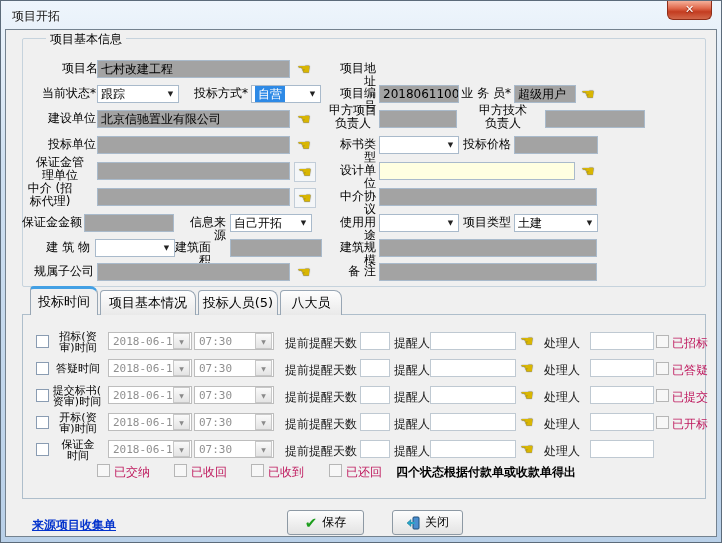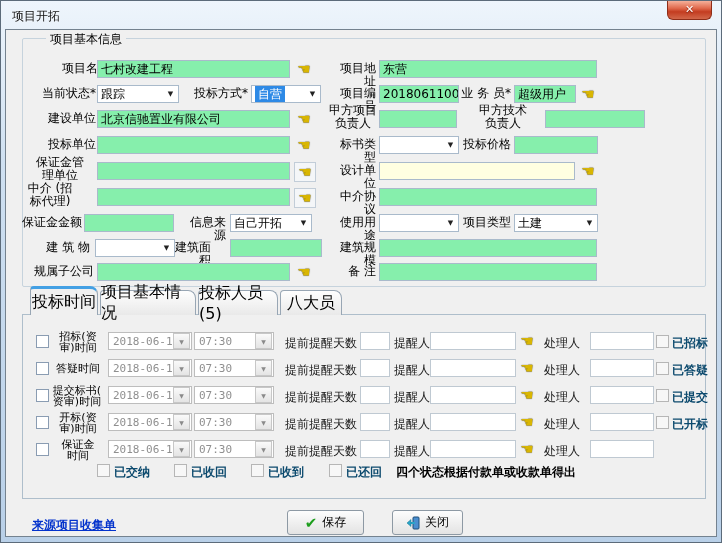--- a/index.html
+++ b/index.html
@@ -9,40 +9,40 @@
   .title{position:absolute;left:11px;top:7px;font-size:12px;color:#111;text-shadow:0 0 3px #fff;}
   .closebtn{position:absolute;top:0;right:9px;width:45px;height:19px;box-sizing:border-box;
     background:linear-gradient(#f5b09a,#e06a4d 40%,#c33c20 60%,#d2674a);border:1px solid #8e2d18;border-top:none;
     border-radius:0 0 6px 6px;color:#fff;font-size:11px;font-weight:bold;text-align:center;line-height:17px;
     text-shadow:0 1px 1px #7a1f0d;cursor:pointer;}
   .client{position:absolute;left:4px;top:28px;right:4px;bottom:5px;background:#f0f0f0;border:1px solid #74828f;}
   .group{position:absolute;border:1px solid #c6d3dd;border-radius:2px;}
   .legend{position:absolute;left:12px;top:-8px;background:#f0f0f0;padding:0 4px;font-size:12px;color:#000;margin-left:11px;}
   .lbl{position:absolute;font-size:12px;color:#000;text-align:right;white-space:pre-line;line-height:13px;}
   .lbl.c{text-align:center;}
-  .inp{position:absolute;height:18px;box-sizing:border-box;background:#86efac;border:1px solid #a9bacb;
+  .inp{position:absolute;height:18px;box-sizing:border-box;background:#a3a3a3;border:1px solid #a9bacb;
     font-size:12px;line-height:16px;padding:0 3px;overflow:hidden;white-space:nowrap;}
   .inp.yl{background:#ffffe1;}
   .combo{position:absolute;height:18px;box-sizing:border-box;background:#fff;border:1px solid #a9bacb;
     display:flex;align-items:center;font-size:12px;}
   .combo .val{flex:1;padding-left:3px;line-height:16px;white-space:nowrap;overflow:hidden;}
   .combo .val.sel{flex:none;background:#2e8ae6;color:#fff;padding:0 3px;margin-left:3px;}
   .combo .arr{width:15px;text-align:center;font-size:7px;color:#222;flex:none;}
   .lookup{position:absolute;width:20px;height:18px;display:flex;align-items:center;justify-content:center;
     font-size:15px;color:#d9b602;text-shadow:0 0 1px #222;cursor:pointer;}
   .lookup.boxed{border:1px solid #c2cdd8;background:#f4f6f8;}
   .tab{position:absolute;top:260px;height:25px;box-sizing:border-box;background:linear-gradient(#fefefe,#e9e9e9);
     border:1px solid #98a6b4;border-bottom:none;border-radius:4px 8px 0 0;display:flex;align-items:center;
-    justify-content:center;font-size:16px;cursor:pointer;z-index:1;}
+    justify-content:center;font-size:13px;cursor:pointer;z-index:1;}
   .tab.active{top:256px;height:29px;background:#f0f0f0;border-top:3px solid #43a0e4;z-index:3;}
   .panel{position:absolute;left:16px;top:284px;width:684px;height:185px;box-sizing:border-box;
     border:1px solid #aebecb;background:#f0f0f0;z-index:0;}
   .srow{position:absolute;left:0;width:100%;height:20px;}
   .slbl{position:absolute;top:3px;font-size:12px;color:#1a1a1a;white-space:nowrap;}
-  .slbl.dis{color:#0c4a6e;font-weight:bold;}
+  .slbl.dis{color:#be185d;}
   .note{position:absolute;top:3px;font-size:12px;font-weight:bold;color:#000;white-space:nowrap;}
   .cb{position:absolute;width:13px;height:13px;box-sizing:border-box;background:#fff;border:1px solid #8a9cb2;}
   .cb.d{border-color:#b6b6b6;background:#f7f7f7;}
   .dcombo{position:absolute;top:0;height:18px;box-sizing:border-box;background:#fff;border:1px solid #bdbdbd;
     display:flex;align-items:center;}
   .dcombo .dval{flex:1;font-size:11px;color:#8f8f8f;padding-left:4px;font-family:"DejaVu Sans Mono",monospace;
     white-space:nowrap;overflow:hidden;}
   .dcombo .darr{flex:none;width:15px;height:14px;margin-right:1px;background:linear-gradient(#fafafa,#e4e4e4);
     border:1px solid #c7c7c7;display:flex;align-items:center;justify-content:center;font-size:6px;color:#8a8a8a;}
   .sinp{position:absolute;top:0;height:18px;box-sizing:border-box;background:#fff;border:1px solid #bfc9d2;}
@@ -67,21 +67,20 @@
   <div class="client">
 
     <div class="group" style="left:16px;top:8px;width:682px;height:247px">
       <span class="legend">项目基本信息</span>
     </div>
 
     <span class="lbl" style="left:18px;top:32px;width:92px">项目名称*</span>
     <div class="inp" style="left:91px;top:30px;width:193px">七村改建工程</div>
     <span class="lookup" style="left:288px;top:30px">☚</span>
     <span class="lbl" style="left:324px;top:32px;width:46px">项目地址</span>
-    <div class="inp" style="left:373px;top:30px;width:218px">东营</div>
 
     <span class="lbl" style="left:18px;top:57px;width:72px">当前状态*</span>
     <div class="combo" style="left:91px;top:55px;width:82px">
       <span class="val">跟踪</span>
         <span class="arr">▼</span>
     </div>
     <span class="lbl" style="left:178px;top:57px;width:64px">投标方式*</span>
     <div class="combo" style="left:245px;top:55px;width:70px">
       <span class="val sel">自营</span>
         <span class="arr" style="margin-left:auto">▼</span>

